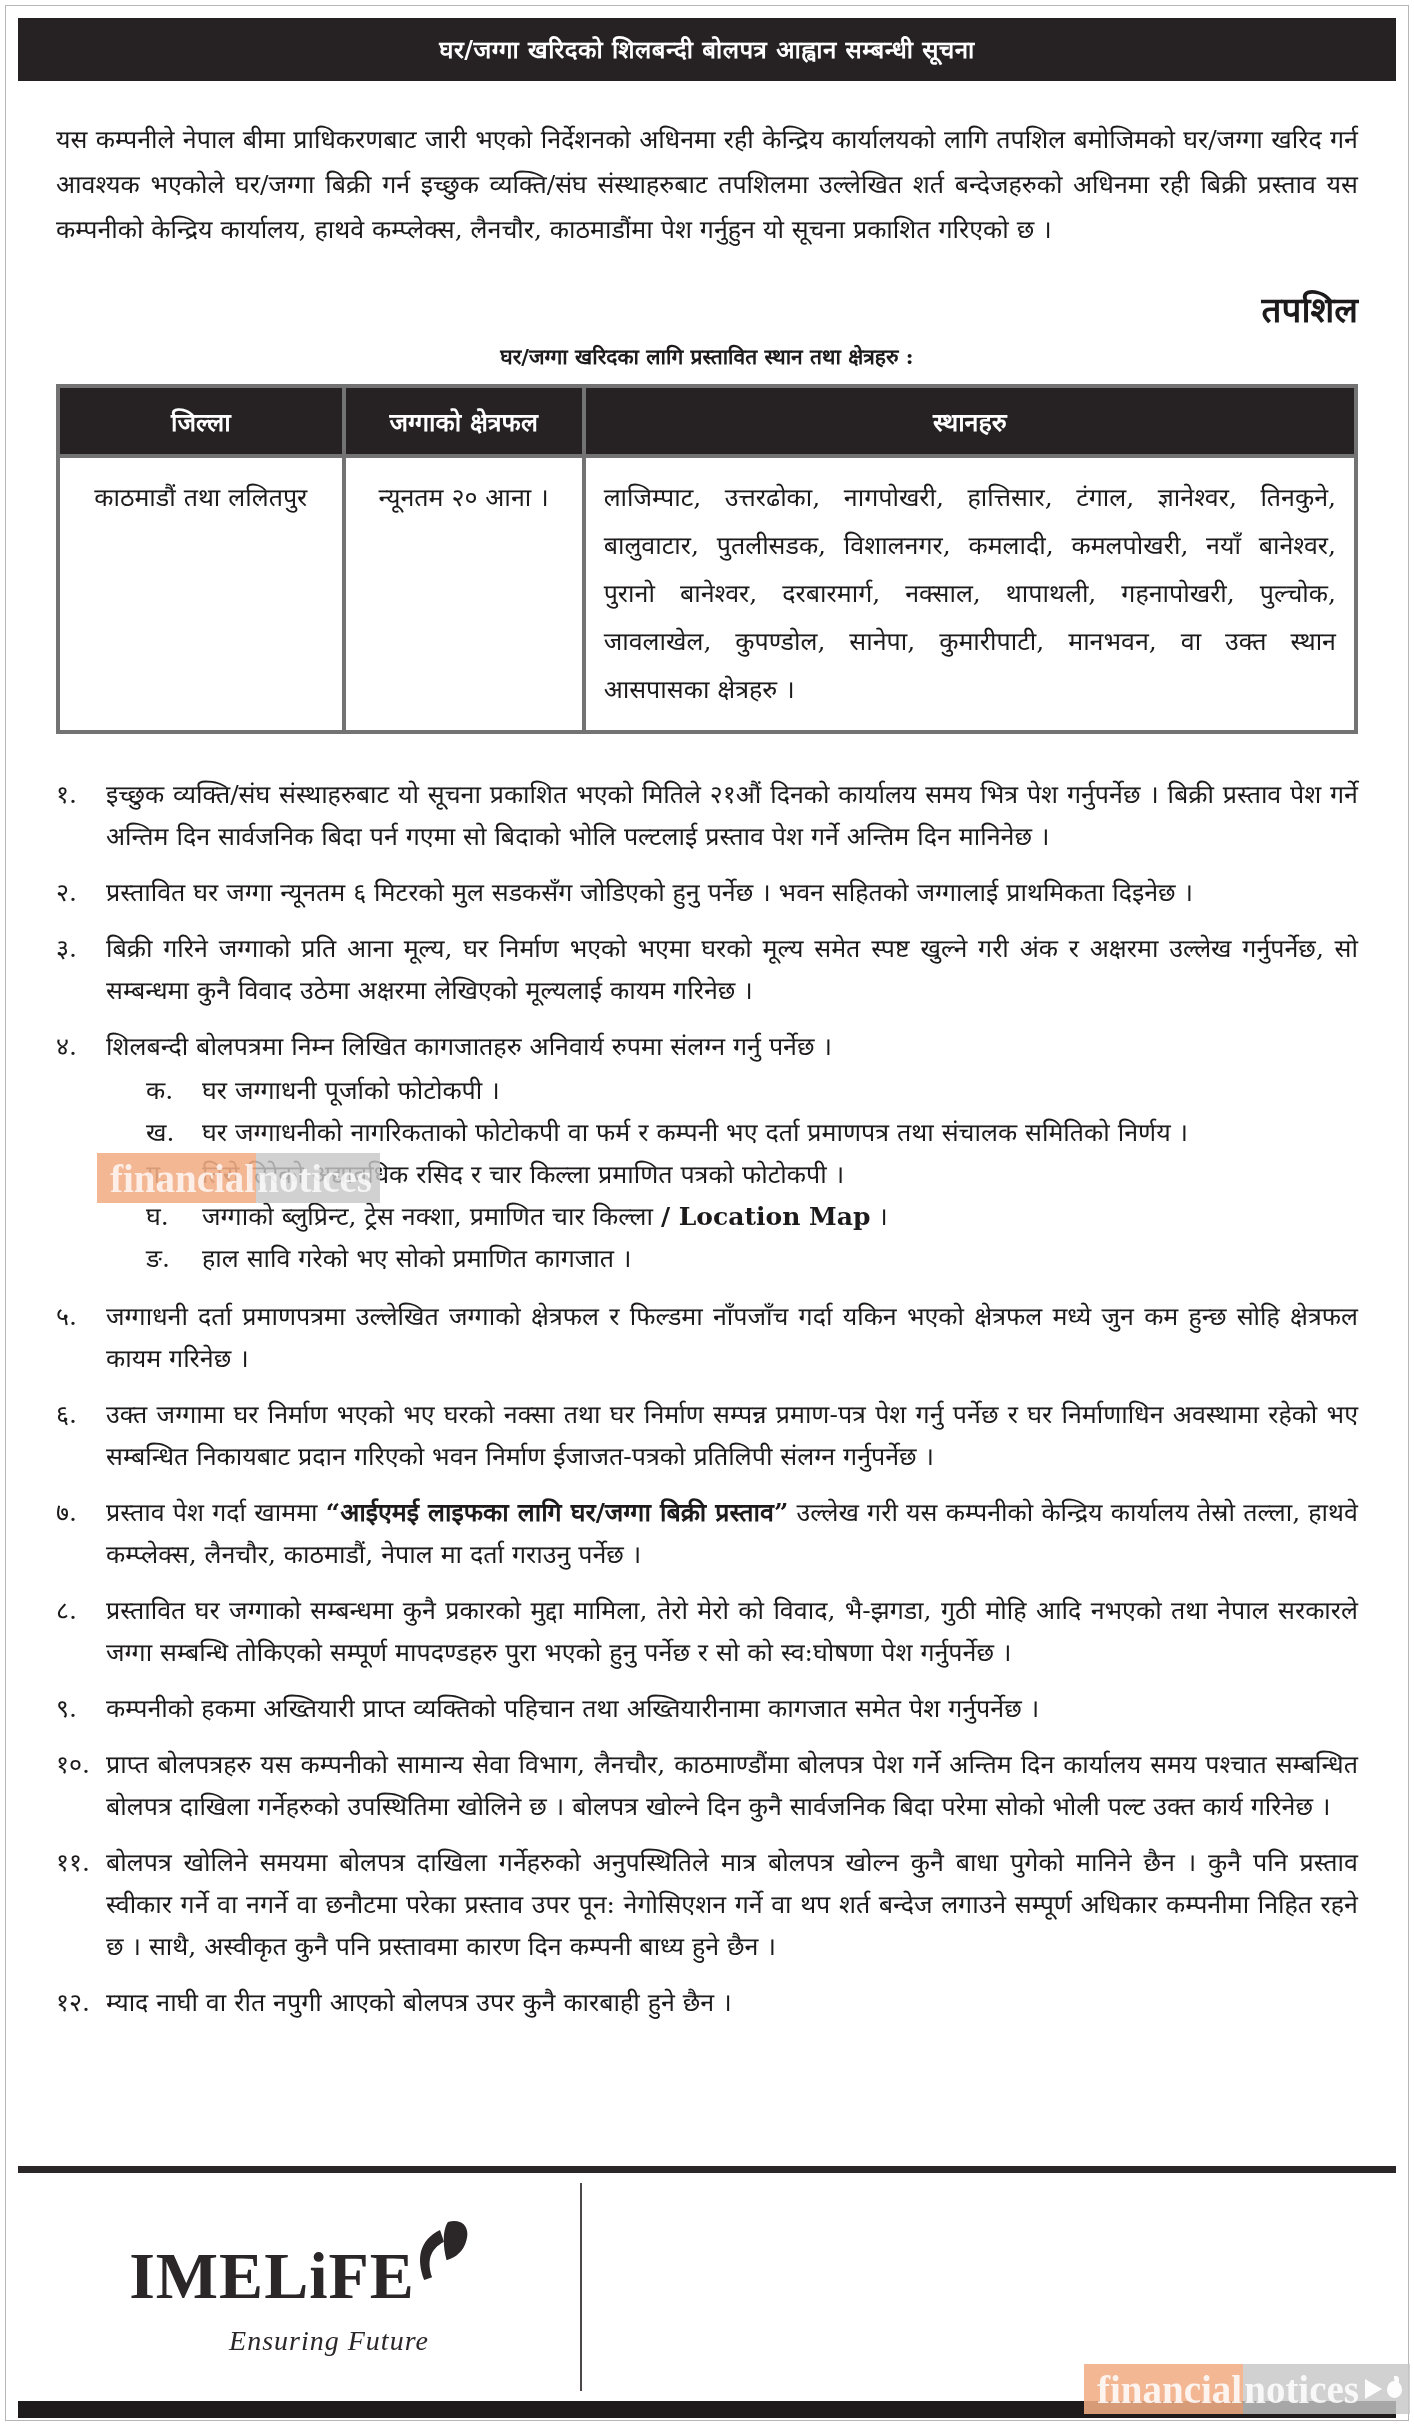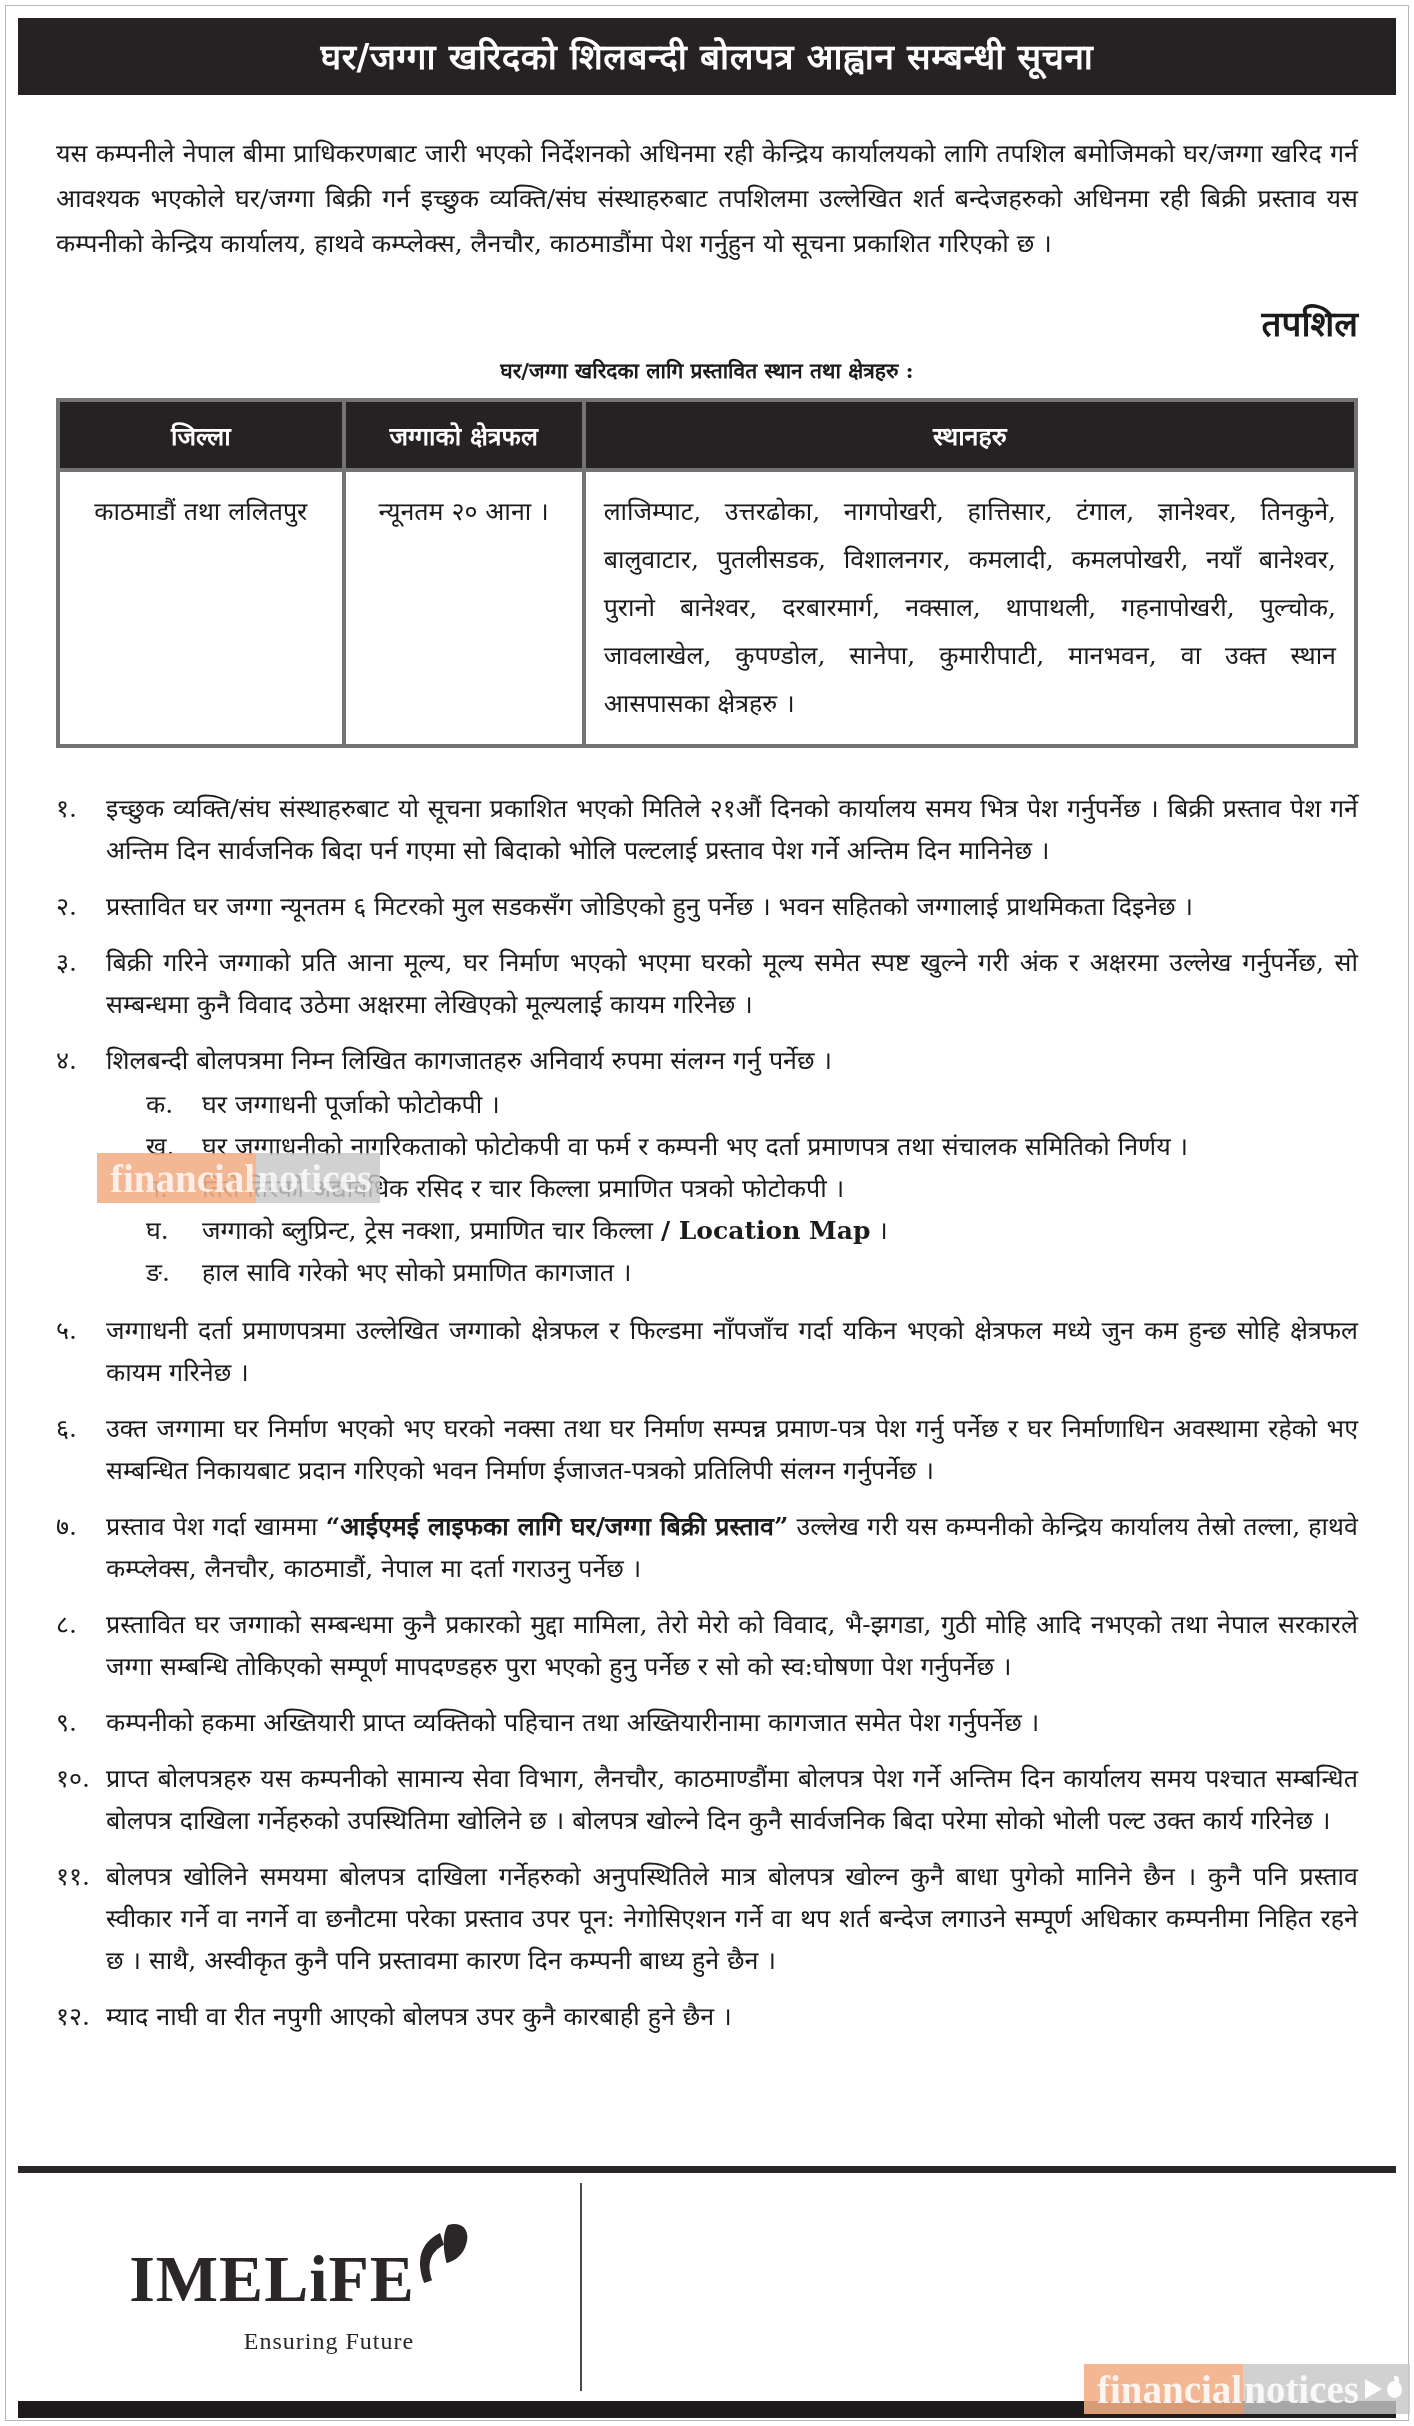--- a/index.html
+++ b/index.html
@@ -16,21 +16,21 @@
   .page-border { position:absolute; inset:5px; border:1px solid #b8b6b4; pointer-events:none; }
 
   
   .notice-header {
     margin: 18px 18px 0 18px;
     background: #262223;
     color: #ffffff;
     text-align: center;
     padding: 14px 10px 16px 10px;
   }
-  .notice-title { font-size: 35px; font-weight: bold; letter-spacing: 0.5px; }
+  .notice-title { font-size: 24px; font-weight: bold; letter-spacing: 0.5px; }
   .notice-subtitle { font-size: 27px; font-weight: bold; margin-top: 8px; }
 
   
   .content { padding: 0 56px; }
   .intro {
     margin-top: 36px;
     font-size: 25px;
     line-height: 45px;
     text-align: justify;
   }
@@ -91,22 +91,22 @@
   .footer-left { width: 562px; display:flex; flex-direction:column; align-items:center; justify-content:center; }
   .logo-row { display:flex; align-items:flex-start; }
   .logo-text {
     font-family: "Liberation Serif", serif;
     font-weight: bold; font-size: 66px; letter-spacing: 1px; color: #2b2728;
     line-height: 1;
     margin-top: 26px;
   }
   .logo-leaf { margin-left: -4px; margin-top: 2px; }
   .logo-tagline {
-    font-family: "Liberation Serif", serif; 
-    font-size: 24px; color: #2b2728; margin-top: 16px; margin-left: 60px;
+    font-family: "Liberation Serif", serif; font-style: italic;
+    font-size: 28px; color: #2b2728; margin-top: 16px; margin-left: 60px;
     letter-spacing: 1px;
   }
   .footer-divider { width: 2px; background: #4c4848; margin: 10px 0; }
   .footer-right {
     flex: 1; padding: 18px 0 0 24px;
     font-family: "Liberation Sans", sans-serif; color: #232021;
   }
   .company-name { font-size: 29px; font-weight: bold; line-height: 40px; }
   .company-line { font-size: 27px; line-height: 39px; }
   .footer-bar { height: 17px; background: #1f1b1c; }

